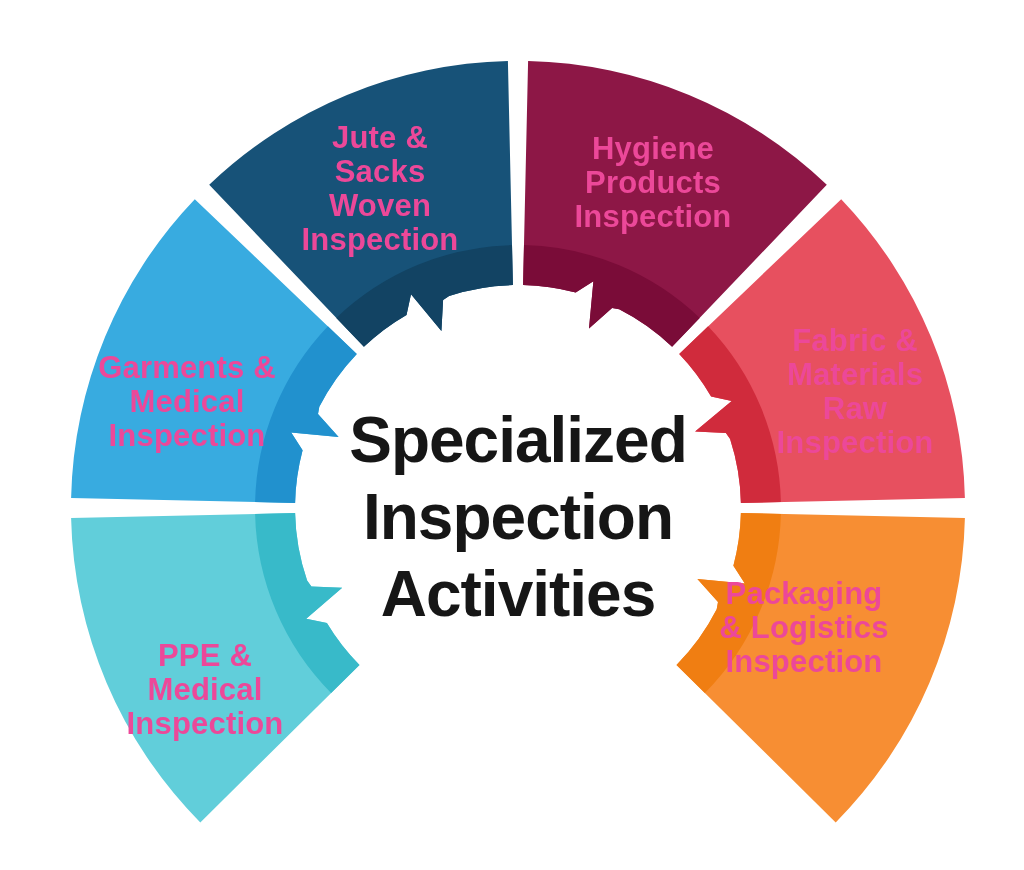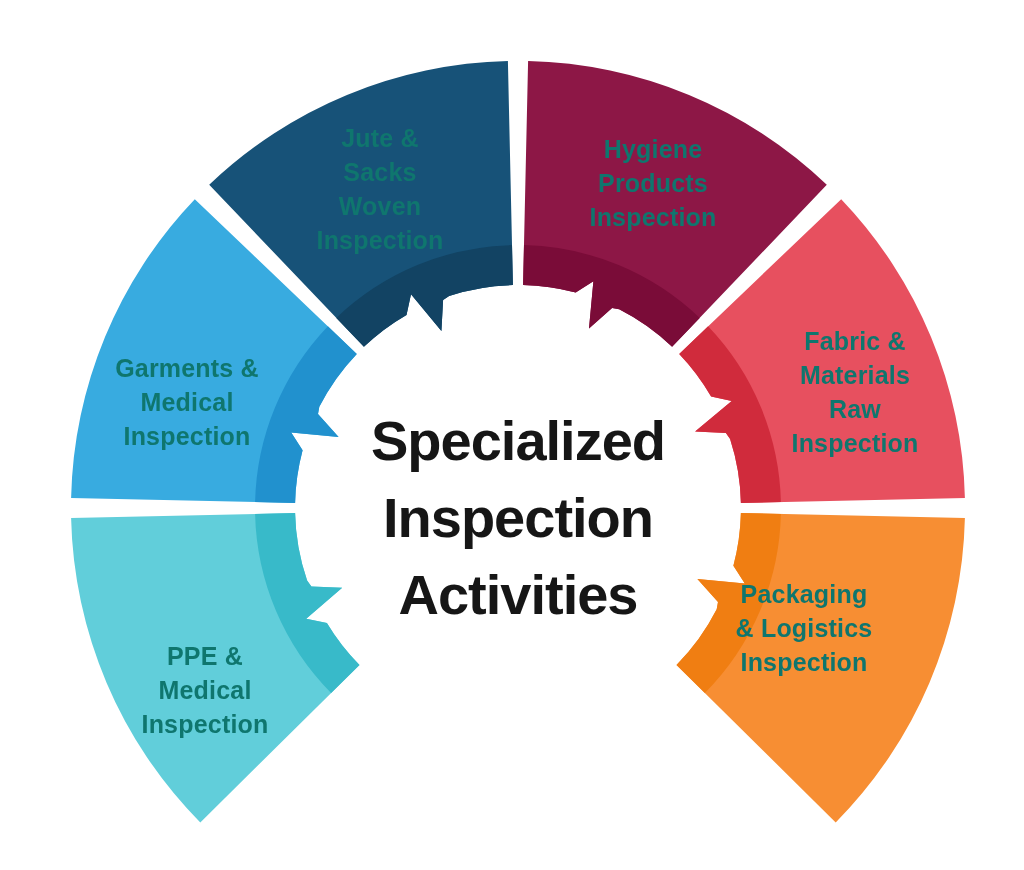--- a/index.html
+++ b/index.html
@@ -8,35 +8,35 @@
     width:1024px;height:870px;
     background:#ffffff;
     overflow:hidden;
     font-family:"Liberation Sans", sans-serif;
   }
   #ring-svg{position:absolute;left:0;top:0;}
   .seg-label{
     position:absolute;
     transform:translate(-50%,-50%);
     text-align:center;
-    color:#0f766e;
+    color:#ec4899;
     font-weight:bold;
-    font-size:25px;
+    font-size:31px;
     line-height:34px;
     white-space:nowrap;
     letter-spacing:0.2px;
   }
   .seg-label span{display:block;}
   .title{
     position:absolute;
     left:518px;top:517px;
     transform:translate(-50%,-50%);
     text-align:center;
     font-weight:bold;
-    font-size:56px;
+    font-size:64px;
     line-height:77px;
     letter-spacing:-1px;
     color:#161616;
     white-space:nowrap;
   }
   .title div{display:block;}
 </style>
 </head>
 <body>
 

